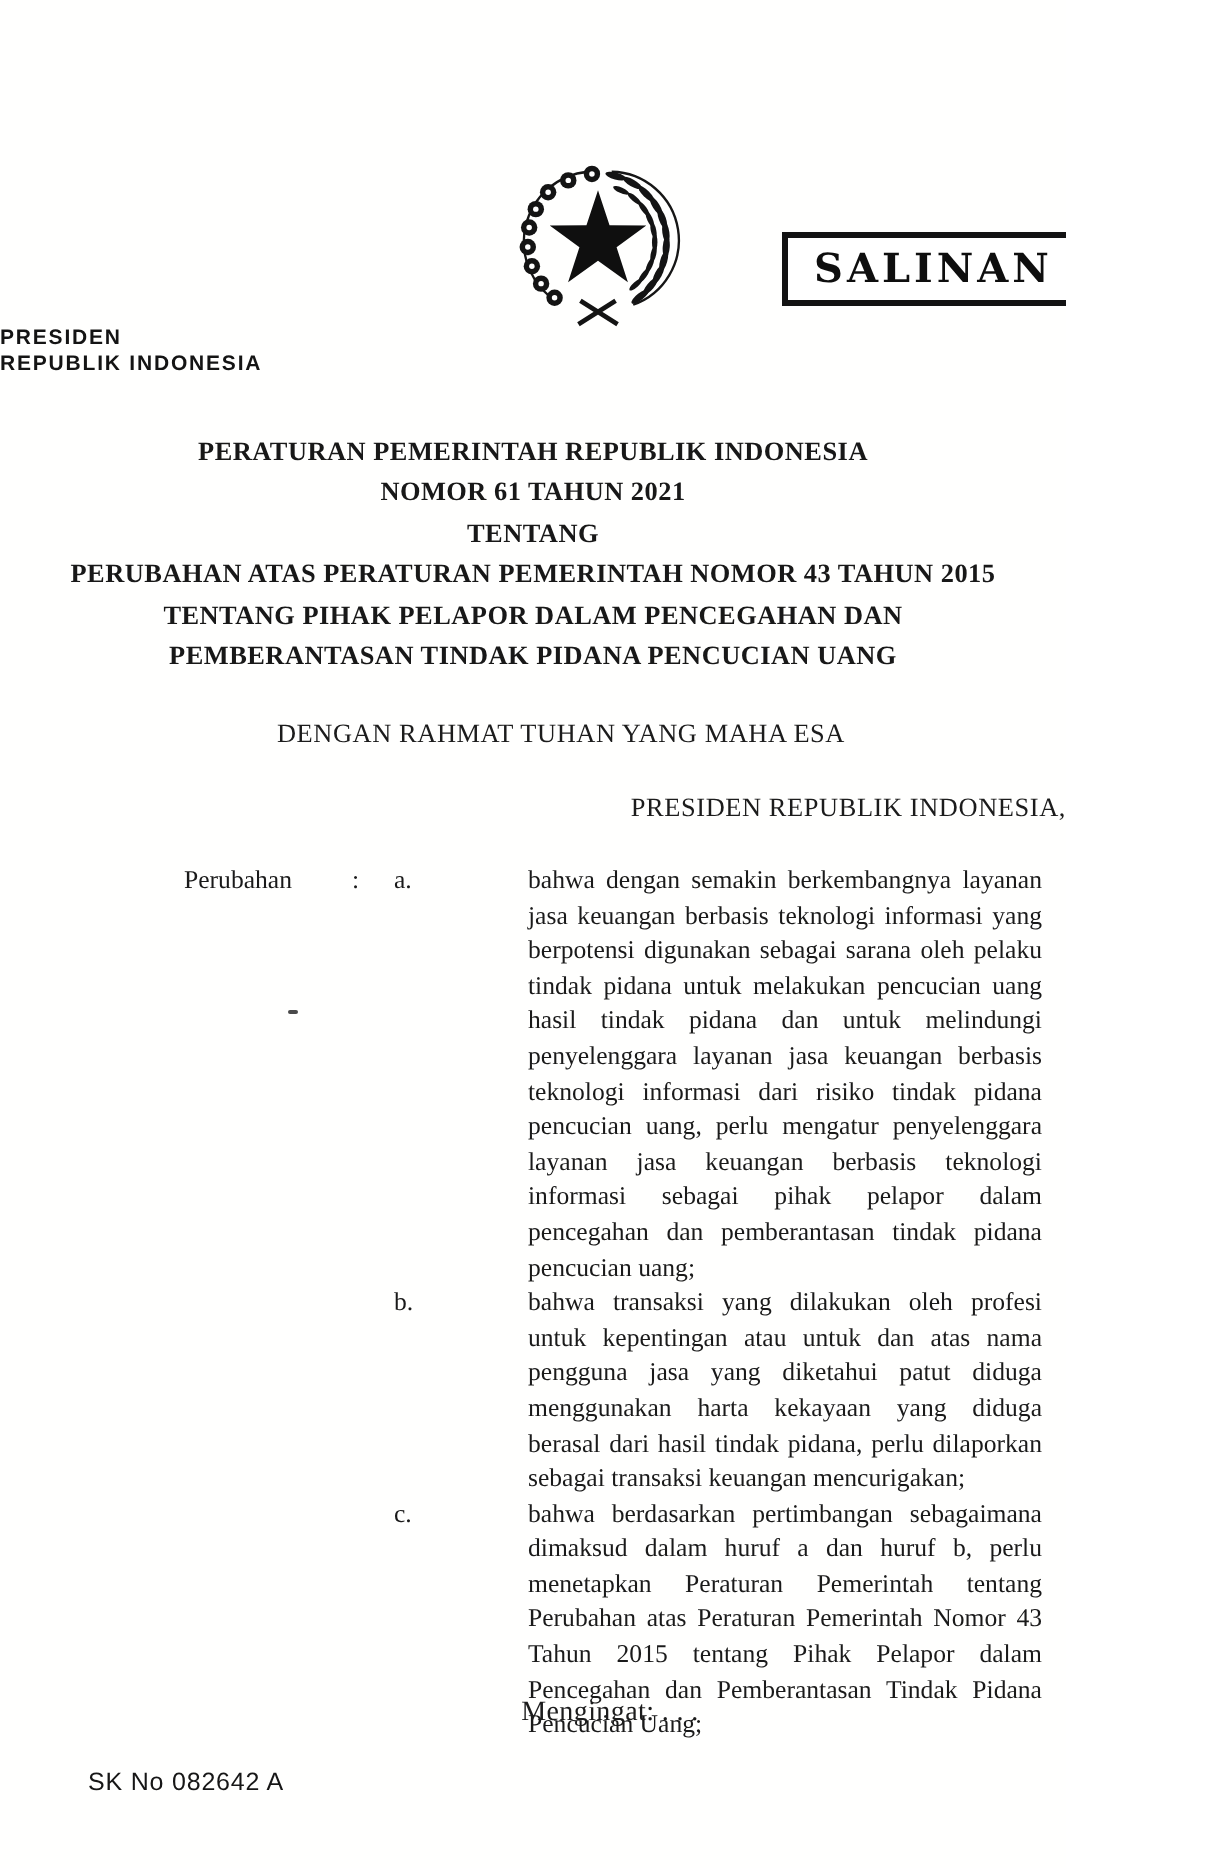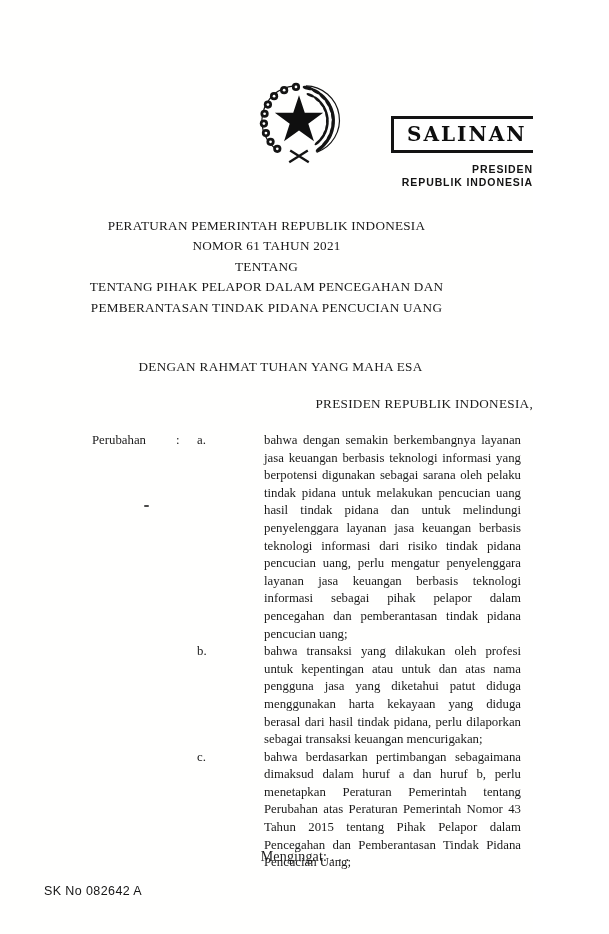--- a/index.html
+++ b/index.html
@@ -3,33 +3,33 @@
 <meta charset="utf-8">
 <style>
   * { margin:0; padding:0; box-sizing:border-box; }
   html,body { background:#ffffff; }
   .page {
     position:relative; width:533px; height:934px; background:#fffffe;
     font-family:"Liberation Serif", serif; color:#1c1c1c; overflow:hidden;
   }
   .emblem { position:absolute; left:255px; top:82px; width:88px; height:86px; }
   .letterhead {
-    position:absolute; left:16px; right:0; top:163px; text-align:right;
+    position:absolute; left:0; right:0; top:163px; text-align:left;
     font-family:"Liberation Sans", sans-serif; font-weight:bold;
     font-size:10.5px; line-height:13px; letter-spacing:0.9px; color:#141414;
   }
   .stamp {
     position:absolute; left:391px; top:116px; border:3px solid #131313;
     padding:3px 13px 4px 13px; font-family:"DejaVu Serif", serif;
     font-weight:bold; font-size:20px; letter-spacing:2px; color:#0e0e0e;
     background:#fff;
   }
   .title-block {
     position:absolute; left:0; right:0; top:216px; text-align:center;
-    font-size:13.2px; line-height:20.4px; letter-spacing:0.25px; color:#181818;
+    font-size:13.2px; line-height:20.4px; letter-spacing:0.25px; color:#181818;font-weight:bold;
   }
   .title-block span { display:block; }
   .invocation {
     position:absolute; left:0; right:0; top:359px; text-align:center;
     font-size:13.2px; letter-spacing:0.3px;margin-left:28px;
   }
   .authority {
     position:absolute; left:0; right:0; top:396px; text-align:right;
     font-size:13.2px; letter-spacing:0.3px;
   }
@@ -123,20 +123,21 @@
 
   <div class="letterhead">
     <div>PRESIDEN</div>
     <div>REPUBLIK INDONESIA</div>
   </div>
 
   <div class="title-block">
     <span>PERATURAN PEMERINTAH REPUBLIK INDONESIA</span>
     <span>NOMOR 61 TAHUN 2021</span>
     <span>TENTANG</span>
+    <span>PERUBAHAN ATAS PERATURAN PEMERINTAH NOMOR 43 TAHUN 2015</span>
     <span>TENTANG PIHAK PELAPOR DALAM PENCEGAHAN DAN</span>
     <span>PEMBERANTASAN TINDAK PIDANA PENCUCIAN UANG</span>
   </div>
 
   <div class="invocation">DENGAN RAHMAT TUHAN YANG MAHA ESA</div>
 
   <div class="authority">PRESIDEN REPUBLIK INDONESIA,</div>
 
   <div class="considering">
     <div class="c-row">

